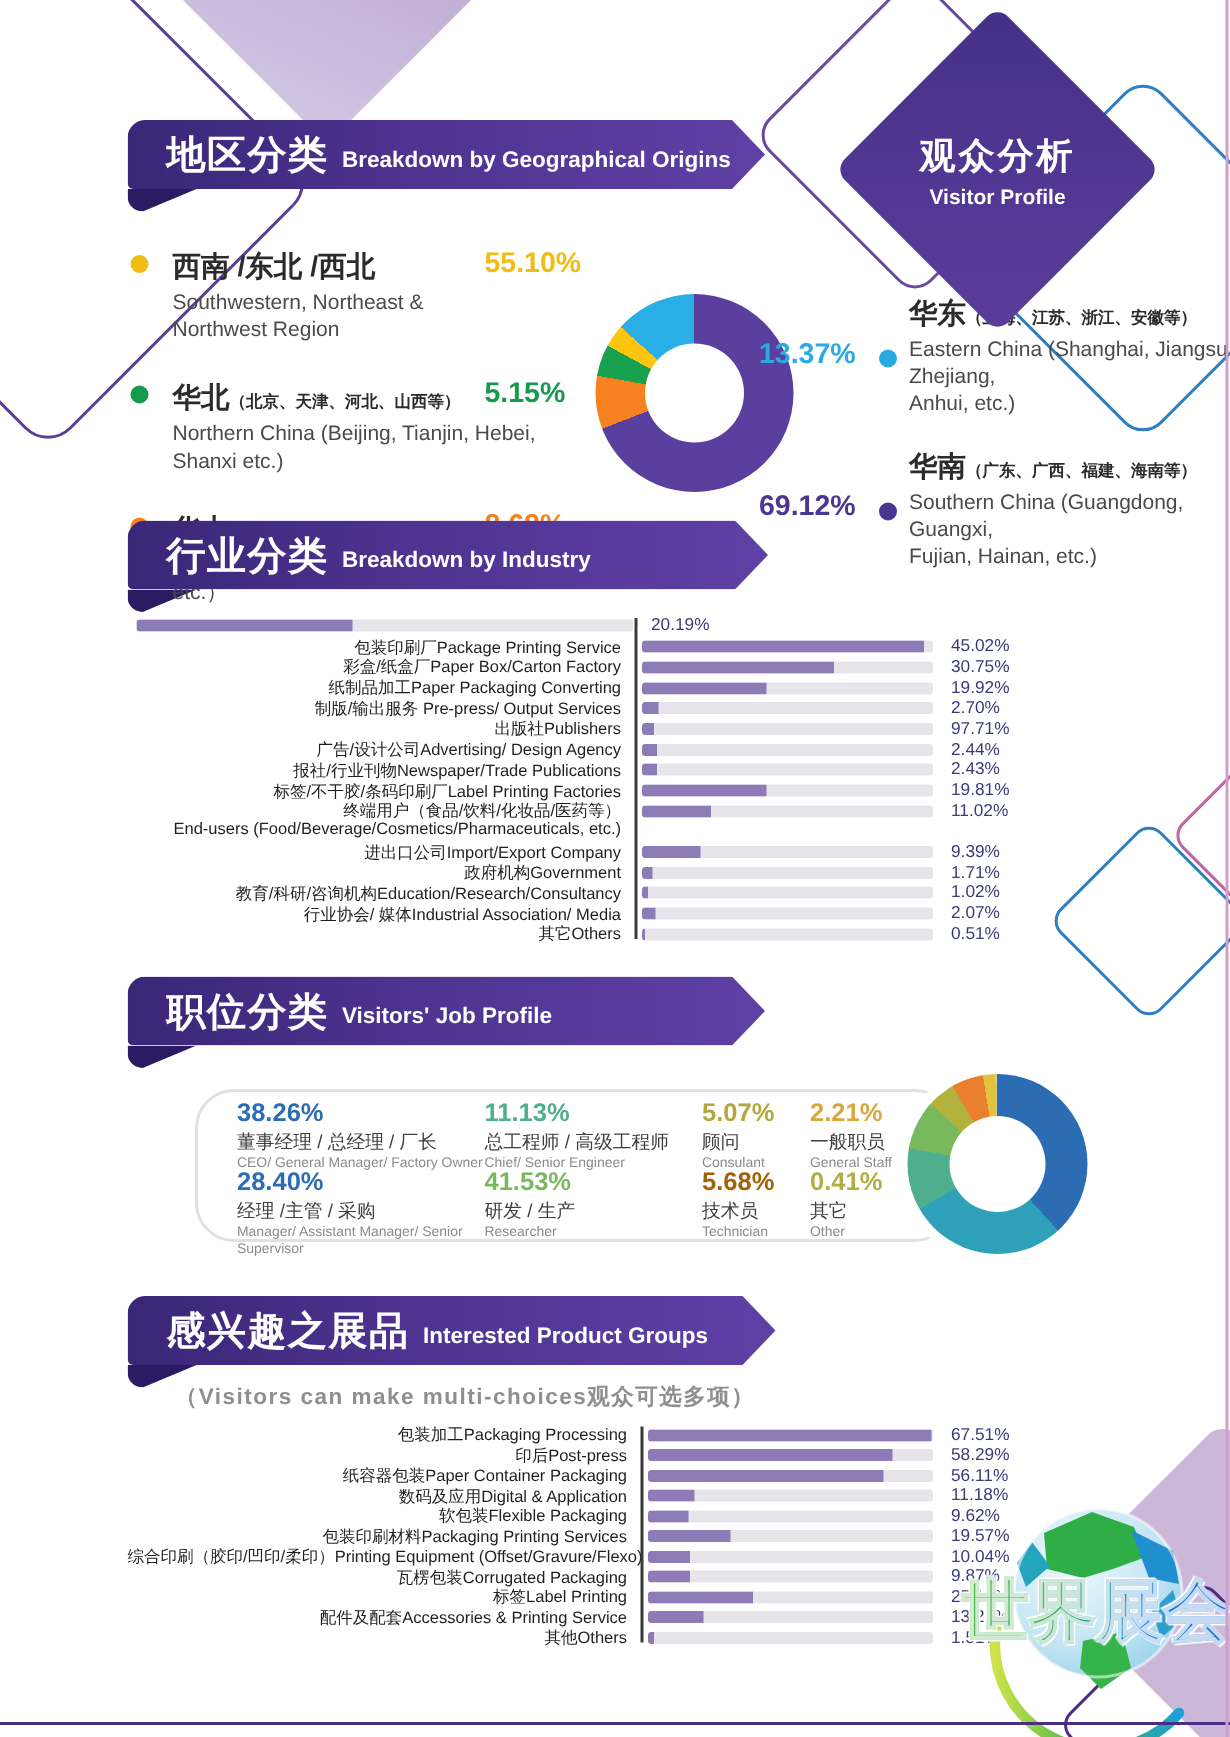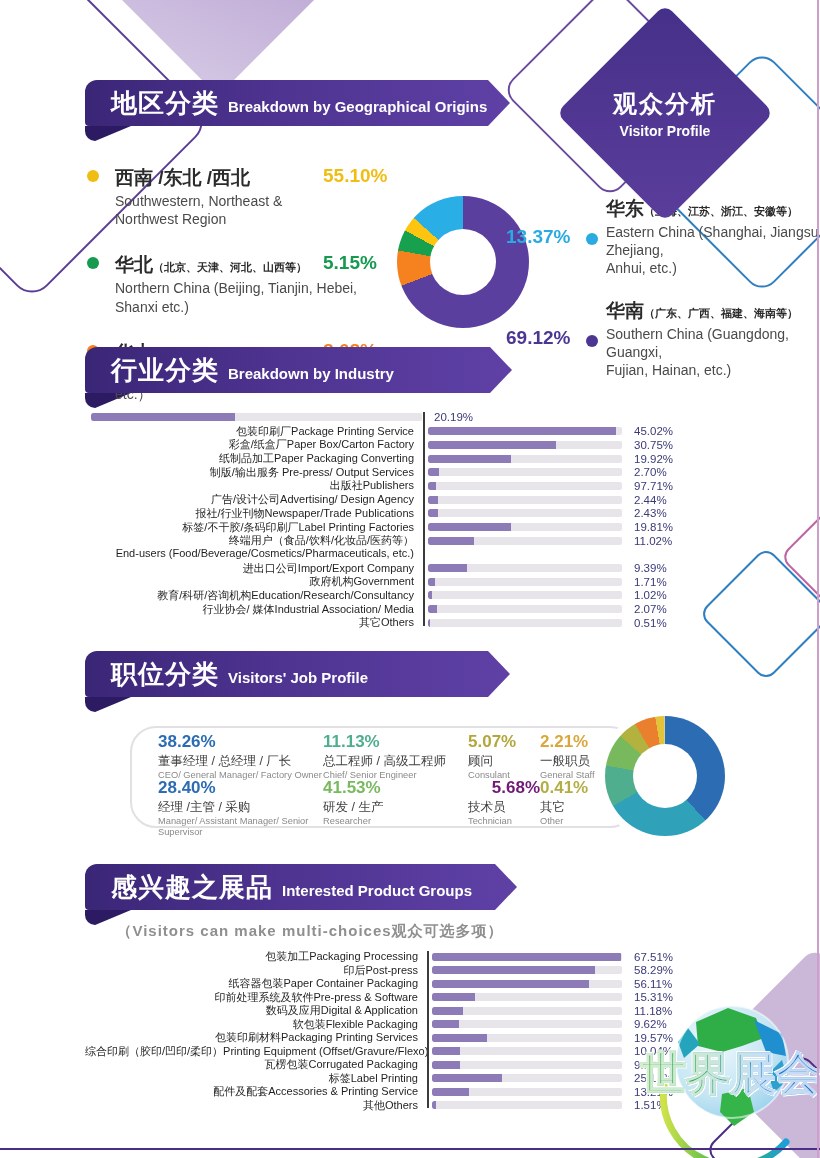--- a/index.html
+++ b/index.html
@@ -364,21 +364,21 @@
         <div class="j-en">Researcher</div>
       </div>
 
       <div class="j-item">
         <div class="j-pct" style="color: rgb(179, 167, 60);">5.07%</div>
         <div class="j-cn">顾问</div>
         <div class="j-en">Consulant</div>
       </div>
 
       <div class="j-item">
-        <div class="j-pct" style="color: #701a75; text-align: right;">5.68%</div>
+        <div class="j-pct" style="color: #a16207;">5.68%</div>
         <div class="j-cn">技术员</div>
         <div class="j-en">Technician</div>
       </div>
 
       <div class="j-item">
         <div class="j-pct" style="color: rgb(217, 168, 60);">2.21%</div>
         <div class="j-cn">一般职员</div>
         <div class="j-en">General Staff</div>
       </div>
 
@@ -418,27 +418,20 @@
       </div>
 
       <div class="bar-row">
         <div class="bar-label">纸容器包装Paper Container Packaging</div>
         <div class="bar-track">
           <div class="bar-fill" style="width: 82.5147%;"></div>
         </div>
         <div class="bar-value">56.11%</div>
       </div>
 
-      <div class="bar-row">
-        <div class="bar-label">印前处理系统及软件Pre-press &amp; Software</div>
-        <div class="bar-track">
-          <div class="bar-fill" style="width: 22.5147%;"></div>
-        </div>
-        <div class="bar-value">15.31%</div>
-      </div>
 
       <div class="bar-row">
         <div class="bar-label">数码及应用Digital &amp; Application</div>
         <div class="bar-track">
           <div class="bar-fill" style="width: 16.4412%;"></div>
         </div>
         <div class="bar-value">11.18%</div>
       </div>
 
       <div class="bar-row">

